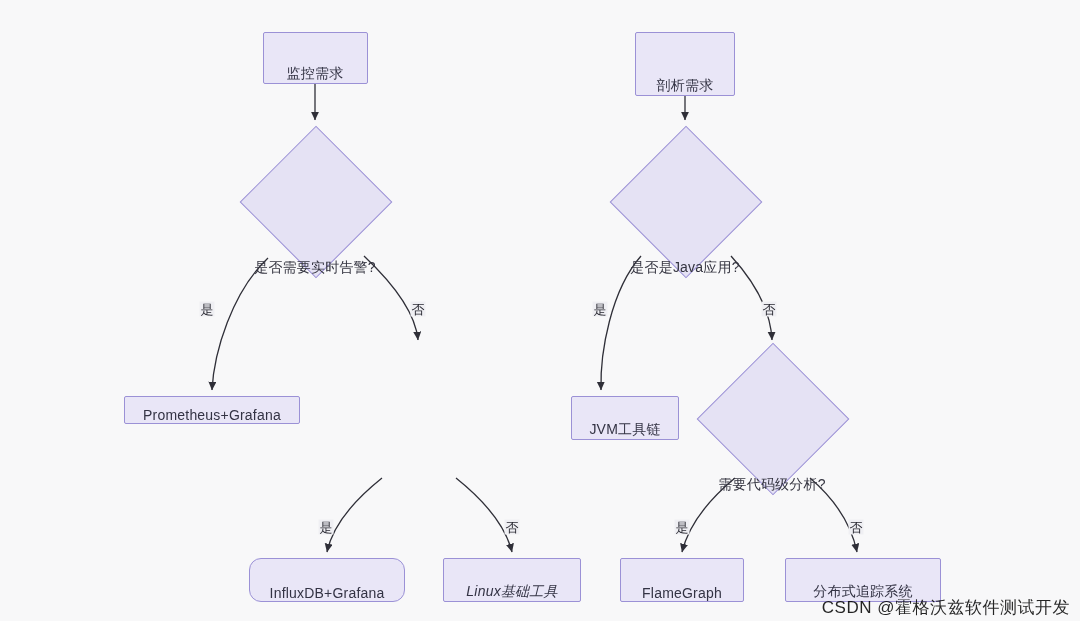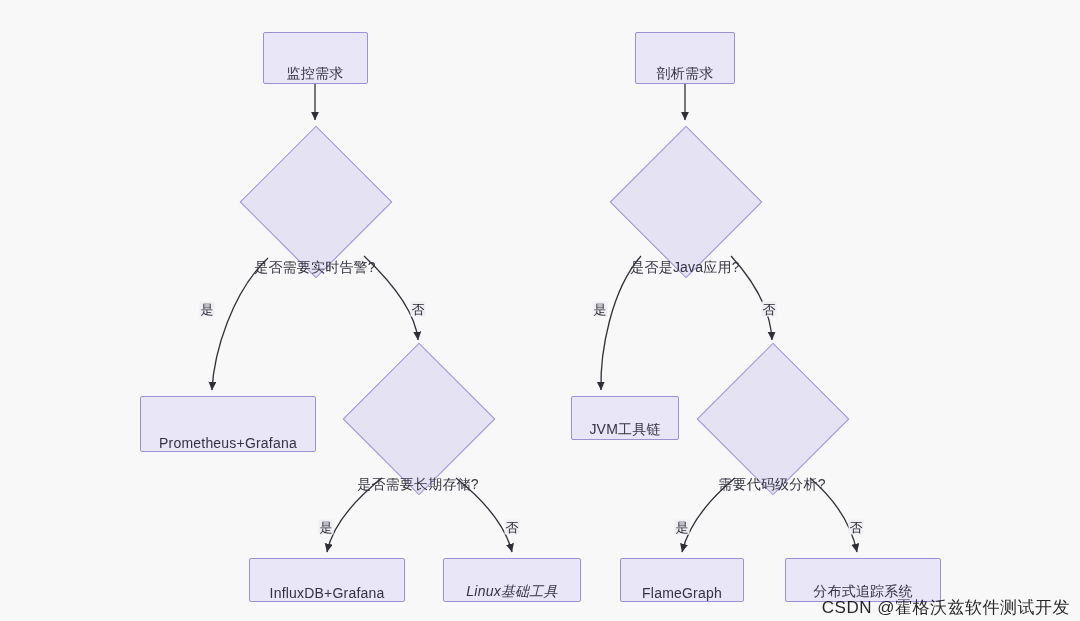--- a/index.html
+++ b/index.html
@@ -111,38 +111,34 @@
 
   <div class="node rect" style="left:262.5px; top:32px; width:105px; height:52px;">
     <span>监控需求</span>
   </div>
 
   <div class="node diamond-wrap" style="left:235px; top:125px; width:160px; height:152px;">
     <span class="diamond-shape"></span>
     <span class="diamond-label">是否需要实时告警?</span>
   </div>
 
-  <div class="node rect" style="left:124px; top:396px; width:176px; height:56px;margin-left:16px;">
+  <div class="node rect" style="left:124px; top:396px; width:176px; height:28px;">
     <span>Prometheus+Grafana</span>
   </div>
 
-  <div class="node diamond-wrap" style="left:340px; top:342px; width:156px; height:152px;">
-    <span class="diamond-shape"></span>
-    <span class="diamond-label">是否需要长期存储?</span>
-  </div>
 
-  <div class="node rect" style="left:249px; top:558px; width:156px; height:44px;">
+  <div class="node rect" style="left:249px; top:558px; width:156px; height:44px;border-radius:12px;">
     <span>InfluxDB+Grafana</span>
   </div>
 
   <div class="node rect" style="left:443px; top:558px; width:138px; height:44px;font-style:italic;">
     <span>Linux基础工具</span>
   </div>
 
-  <div class="node rect" style="left:635px; top:32px; width:100px; height:52px;">
+  <div class="node rect" style="left:635px; top:32px; width:100px; height:64px;">
     <span>剖析需求</span>
   </div>
 
   <div class="node diamond-wrap" style="left:612px; top:125px; width:146px; height:152px;">
     <span class="diamond-shape"></span>
     <span class="diamond-label">是否是Java应用?</span>
   </div>
 
   <div class="node rect" style="left:547px; top:396px; width:108px; height:44px;margin-left:24px;">
     <span>JVM工具链</span>

